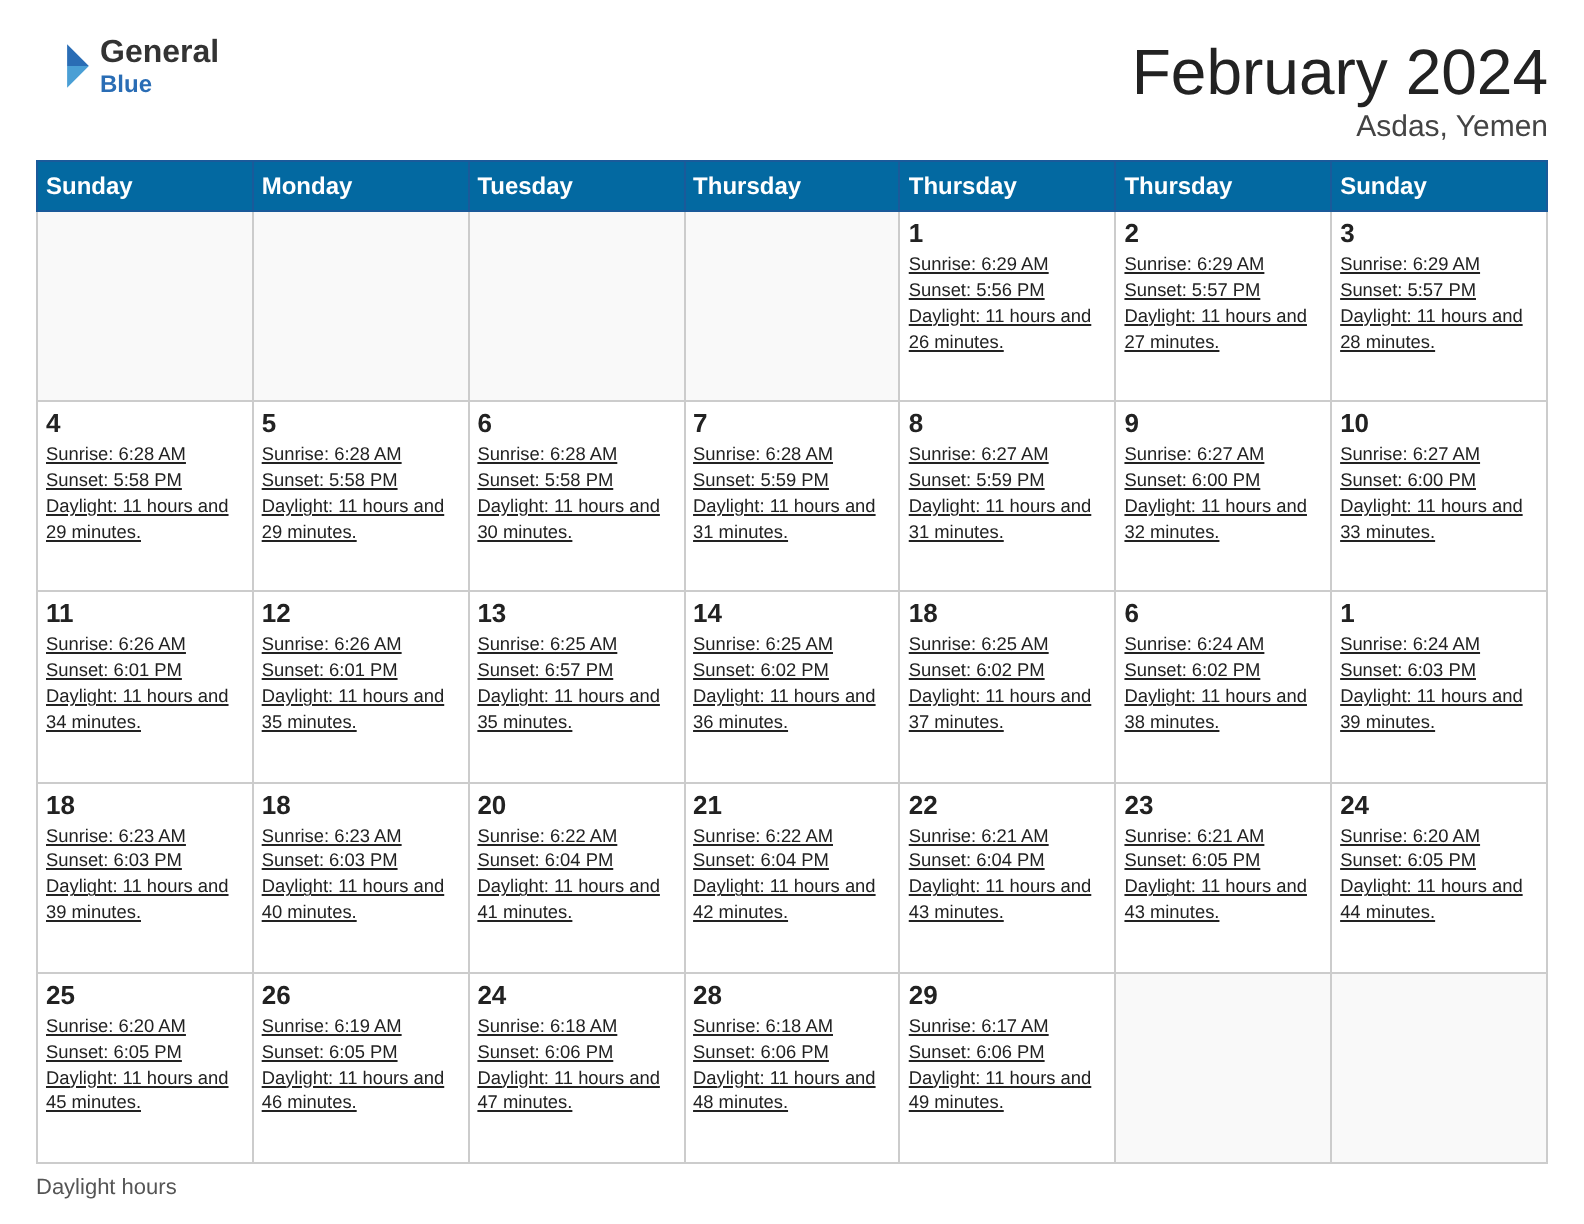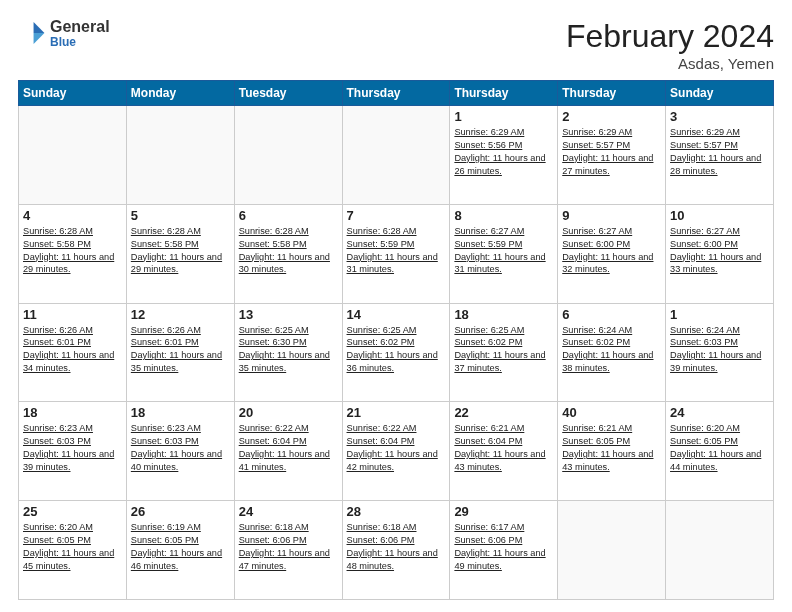--- a/index.html
+++ b/index.html
@@ -217,21 +217,21 @@
           </td>
           <td>
             <span class="day-number">12</span>
             <div class="day-info">Sunrise: 6:26 AM
 Sunset: 6:01 PM
 Daylight: 11 hours and 35 minutes.</div>
           </td>
           <td>
             <span class="day-number">13</span>
             <div class="day-info">Sunrise: 6:25 AM
-Sunset: 6:30 PM
+Sunset: 6:57 PM
 Daylight: 11 hours and 35 minutes.</div>
           </td>
           <td>
             <span class="day-number">14</span>
             <div class="day-info">Sunrise: 6:25 AM
 Sunset: 6:02 PM
 Daylight: 11 hours and 36 minutes.</div>
           </td>
           <td>
             <span class="day-number">18</span>
@@ -277,21 +277,21 @@
 Sunset: 6:04 PM
 Daylight: 11 hours and 42 minutes.</div>
           </td>
           <td>
             <span class="day-number">22</span>
             <div class="day-info">Sunrise: 6:21 AM
 Sunset: 6:04 PM
 Daylight: 11 hours and 43 minutes.</div>
           </td>
           <td>
-            <span class="day-number">40</span>
+            <span class="day-number">23</span>
             <div class="day-info">Sunrise: 6:21 AM
 Sunset: 6:05 PM
 Daylight: 11 hours and 43 minutes.</div>
           </td>
           <td>
             <span class="day-number">24</span>
             <div class="day-info">Sunrise: 6:20 AM
 Sunset: 6:05 PM
 Daylight: 11 hours and 44 minutes.</div>
           </td>
@@ -326,13 +326,16 @@
             <div class="day-info">Sunrise: 6:17 AM
 Sunset: 6:06 PM
 Daylight: 11 hours and 49 minutes.</div>
           </td>
           <td class="empty"></td>
           <td class="empty"></td>
         </tr>
       </tbody>
   </table>
 
+  <div class="footer">
+    <span>Daylight hours</span>
+  </div>
 </div>
 
 </body></html>

